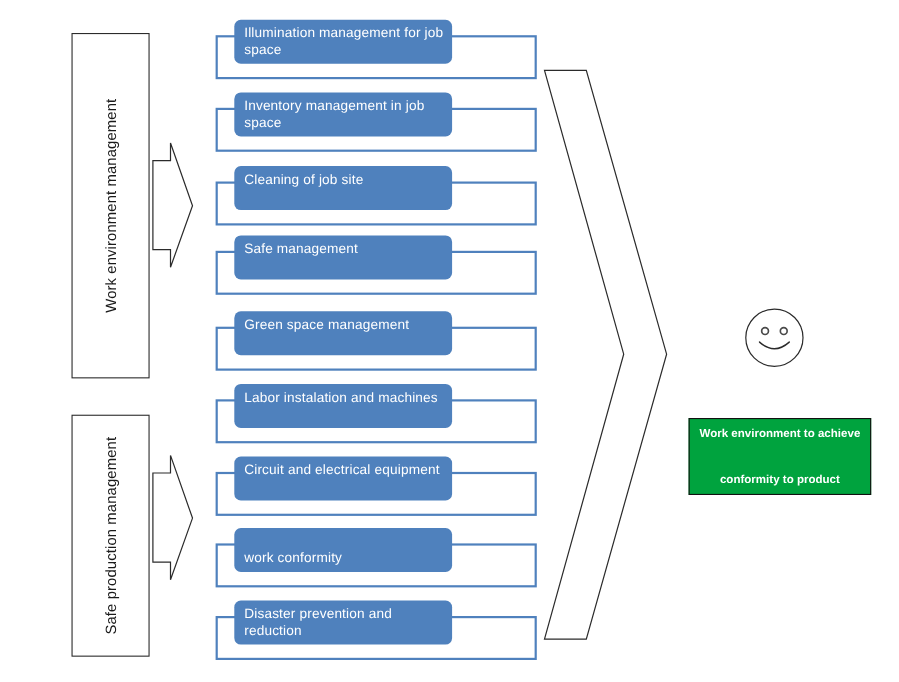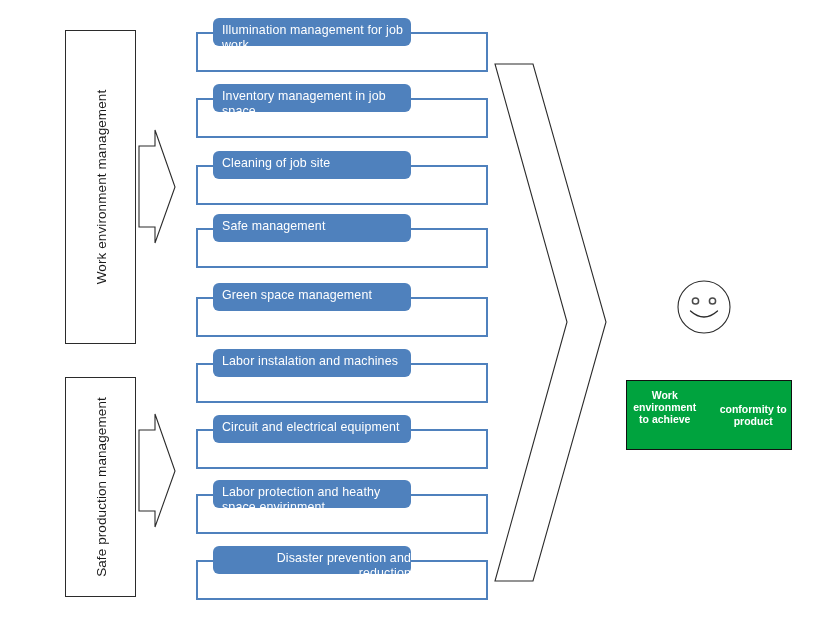--- a/index.html
+++ b/index.html
@@ -64,21 +64,21 @@
     height: 40px;
     box-sizing: border-box;
     border: 2.5px solid #4F81BD;
     background: transparent;
   }
   .row-chip {
     position: absolute;
     left: 17px;
     top: 0;
     width: 198px;
-    height: 28px;
+    height: 40px;
     box-sizing: border-box;
     background: #4F81BD;
     border-radius: 6px;
     color: #ffffff;
     font-size: 12.4px;
     line-height: 14.5px;
     padding: 5px 0 0 9px;
     letter-spacing: 0.15px;
   }
   .row-chip.two-line {
@@ -102,21 +102,21 @@
     height: 70px;
     box-sizing: border-box;
     background: #00A33E;
     border: 1.5px solid #111111;
     color: #ffffff;
     font-size: 10.5px;
     font-weight: bold;
     text-align: center;
     z-index: 4;
     display: flex;
-    flex-direction: row;
+    flex-direction: column;
     justify-content: center;
     align-items: center;
     gap: 13px;
   }
   .result-line {
     display: block;
     width: 100%;
     line-height: 12px;
   }
   .result-line.first { margin-bottom: 17px; }
@@ -140,21 +140,21 @@
   </div>
 
   <div class="cat-box" style="left:65px; top:377px; width:71px; height:220px;">
     <span class="cat-label">Safe production management</span>
   </div>
 
   <div class="row" style="top:18px;">
     <div class="row-outline"></div>
     <div class="row-chip two-line">
       <span>Illumination management  for job</span><br>
-      <span>work</span>
+      <span>space</span>
     </div>
   </div>
 
   <div class="row" style="top:84px;">
     <div class="row-outline"></div>
     <div class="row-chip">
       <span>Inventory management in job space</span>
     </div>
   </div>
 
@@ -189,26 +189,26 @@
   <div class="row" style="top:415px;">
     <div class="row-outline"></div>
     <div class="row-chip">
       <span>Circuit and   electrical equipment</span>
     </div>
   </div>
 
   <div class="row" style="top:480px;">
     <div class="row-outline"></div>
     <div class="row-chip two-line">
-      <span>Labor protection and  heathy</span><br>
-      <span>space envirinment</span>
-    </div>
-  </div>
-
-  <div class="row" style="top:546px;text-align:right;">
+      <br>
+      <span>work conformity</span>
+    </div>
+  </div>
+
+  <div class="row" style="top:546px;">
     <div class="row-outline"></div>
     <div class="row-chip">
       <span>Disaster prevention and reduction</span>
     </div>
   </div>
 
   <div class="smiley-wrap">
     <svg width="56" height="56" viewBox="0 0 56 56">
       <circle cx="28" cy="28" r="26" fill="#ffffff" stroke="#2b2b2b" stroke-width="1.1"></circle>
       <circle cx="19.5" cy="22" r="3.1" fill="#ffffff" stroke="#4a4a4a" stroke-width="1.5"></circle>

